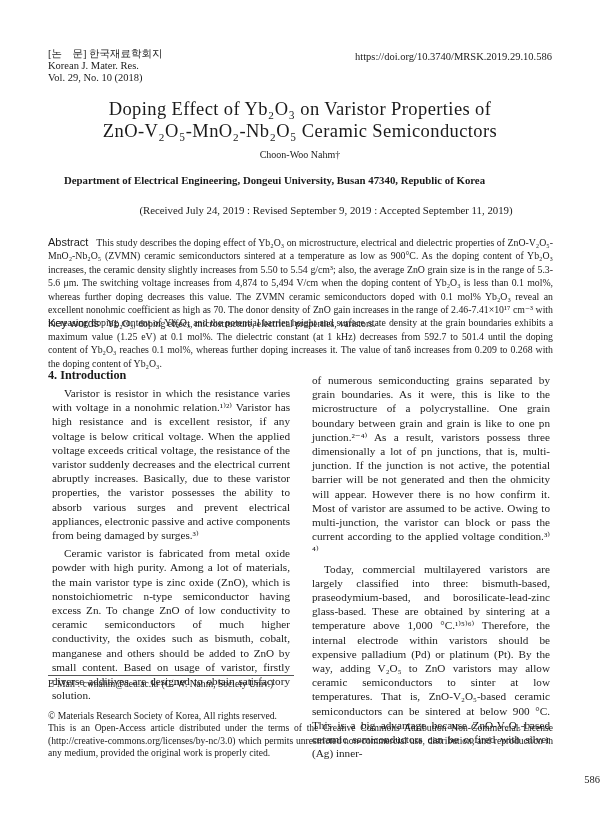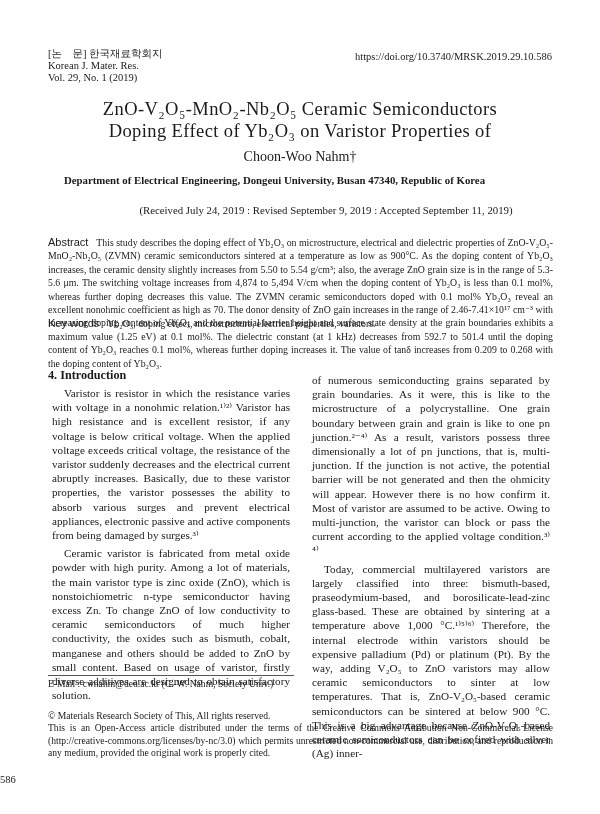--- a/index.html
+++ b/index.html
@@ -2,50 +2,50 @@
 <html><head>
 <meta charset="utf-8">
 <style>
   html, body { margin:0; padding:0; background:#ffffff; }
   body { width:600px; height:814px; position:relative; overflow:hidden; color:#1a1a1a;
          font-family:"Liberation Serif", "DejaVu Serif", serif; }
   .abs { position:absolute; }
   .hdr-left { left:48px; top:48px; font-size:10.5px; line-height:12px; }
   .hdr-right { right:48px; top:51px; font-size:10.5px;padding-left:34px; }
   .title { left:0; width:600px; top:98px; text-align:center; font-size:18.5px; line-height:22px; letter-spacing:0.4px; }
-  .author { left:0; width:600px; top:149px; text-align:center; font-size:14px; }
+  .author { left:0; width:600px; top:149px; text-align:center; font-size:10px; }
   .affil { left:0; width:549px; top:174px; text-align:center; font-size:10.8px;font-weight:bold; }
   .recv { left:0; width:600px; top:204px; text-align:center; font-size:10.8px;padding-left:26px; }
   .abstract { left:48px; width:505px; top:236px; font-size:9.8px; line-height:13.4px; text-align:justify; }
   .abstract .lbl, .kw .lbl { font-family:"Liberation Sans", "DejaVu Sans", sans-serif; font-size:11px; margin-right:8px; }
   .kw { left:48px; top:317px; font-size:9.8px; width:505px; }
   .col { top:0; font-size:11.2px; line-height:14.2px; text-align:justify; }
   .col p { margin:4px; }
   .col p.ind { text-indent:12px; }
   .colL { left:48px; width:246px; top:382px; }
   .colR { left:308px; width:246px; top:369px; }
   .sec { left:48px; top:368px; font-weight:bold; font-size:12.2px; }
   .fnrule { left:48px; top:675px; width:246px; height:0; border-top:1px solid #555; }
   .fn { left:48px; top:678px; font-size:9.6px; line-height:12.4px; }
   .lic { left:48px; top:710px; width:505px; font-size:9.6px; line-height:12.4px; text-align:justify; }
-  .pg { left:0; width:600px; top:774px; text-align:left; font-size:10.5px; }
+  .pg { left:0; width:600px; top:774px; text-align:right; font-size:10.5px; }
 </style>
 </head>
 <body>
 
 <div class="abs hdr-left">
   <div>[논　문] 한국재료학회지</div>
   <div>Korean J. Mater. Res.</div>
-  <div>Vol. 29, No. 1 (2019)</div>
+  <div>Vol. 29, No. 10 (2018)</div>
 </div>
 <div class="abs hdr-right">https://doi.org/10.3740/MRSK.2019.29.10.586</div>
 
 <div class="abs title">
+  <div>Doping Effect of Yb₂O₃ on Varistor Properties of</div>
   <div>ZnO-V₂O₅-MnO₂-Nb₂O₅ Ceramic Semiconductors</div>
-  <div>Doping Effect of Yb₂O₃ on Varistor Properties of</div>
 </div>
 
 <div class="abs author">Choon-Woo Nahm†</div>
 <div class="abs affil">Department of Electrical Engineering, Dongeui University, Busan 47340, Republic of Korea</div>
 <div class="abs recv">(Received July 24, 2019 : Revised September 9, 2019 : Accepted September 11, 2019)</div>
 
 <div class="abs abstract">
   <span class="lbl">Abstract</span><span>This study describes the doping effect of Yb₂O₃ on microstructure, electrical and dielectric properties of ZnO-V₂O₅-MnO₂-Nb₂O₅ (ZVMN) ceramic semiconductors sintered at a temperature as low as 900°C. As the doping content of Yb₂O₃ increases, the ceramic density slightly increases from 5.50 to 5.54 g/cm³; also, the average ZnO grain size is in the range of 5.3-5.6 μm. The switching voltage increases from 4,874 to 5,494 V/cm when the doping content of Yb₂O₃ is less than 0.1 mol%, whereas further doping decreases this value. The ZVMN ceramic semiconductors doped with 0.1 mol% Yb₂O₃ reveal an excellent nonohmic coefficient as high as 70. The donor density of ZnO gain increases in the range of 2.46-7.41×10¹⁷ cm⁻³ with increasing doping content of Yb₂O₃ and the potential barrier height and surface state density at the grain boundaries exhibits a maximum value (1.25 eV) at 0.1 mol%. The dielectric constant (at 1 kHz) decreases from 592.7 to 501.4 until the doping content of Yb₂O₃ reaches 0.1 mol%, whereas further doping increases it. The value of tanδ increases from 0.209 to 0.268 with the doping content of Yb₂O₃.</span>
 </div>
 
@@ -64,17 +64,17 @@
   <p>of numerous semiconducting grains separated by grain boundaries. As it were, this is like to the microstructure of a polycrystalline. One grain boundary between grain and grain is like to one pn junction.²⁻⁴⁾ As a result, varistors possess three dimensionally a lot of pn junctions, that is, multi-junction. If the junction is not active, the potential barrier will be not generated and then the ohmicity will appear. However there is no how confirm it. Most of varistor are assumed to be active. Owing to multi-junction, the varistor can block or pass the current according to the applied voltage condition.³⁾⁴⁾</p>
   <p class="ind">Today, commercial multilayered varistors are largely classified into three: bismuth-based, praseodymium-based, and borosilicate-lead-zinc glass-based. These are obtained by sintering at a temperature above 1,000 °C.¹⁾⁵⁾⁶⁾ Therefore, the internal electrode within varistors should be expensive palladium (Pd) or platinum (Pt). By the way, adding V₂O₅ to ZnO varistors may allow ceramic semiconductors to sinter at low temperatures. That is, ZnO-V₂O₅-based ceramic semiconductors can be sintered at below 900 °C. This is a big advantage because ZnO-V₂O₅-based ceramic semiconductors can be cofired with silver (Ag) inner-</p>
 </div>
 
 <div class="abs fnrule"></div>
 <div class="abs fn">
   <div>E-Mail : cwnahm@deu.ac.kr (C.-W. Nahm, Society Univ.)</div>
 </div>
 
 <div class="abs lic">
-  <div>© Materials Research Society of This, All rights reserved.</div>
+  <div>© Materials Research Society of Korea, All rights reserved.</div>
   <div>This is an Open-Access article distributed under the terms of the Creative Commons Attribution Non-Commercial License (http://creative-commons.org/licenses/by-nc/3.0) which permits unrestricted non-commercial use, distribution, and reproduction in any medium, provided the original work is properly cited.</div>
 </div>
 
 <div class="abs pg">586</div>
 
 </body></html>

